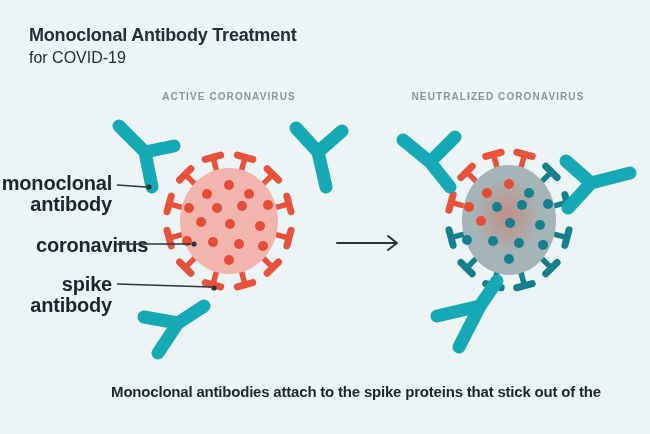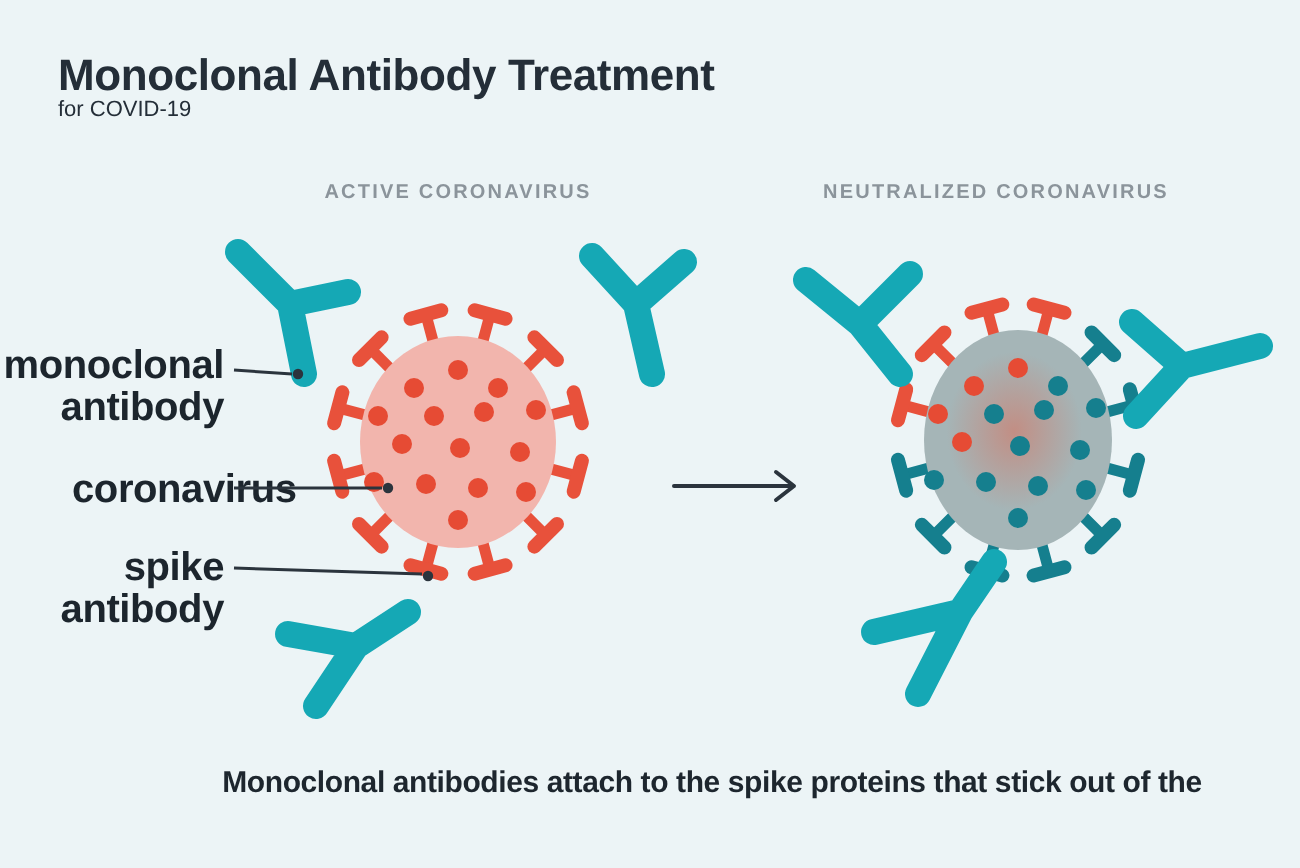--- a/index.html
+++ b/index.html
@@ -3,25 +3,25 @@
 <meta charset="utf-8">
 <style>
   html,body{margin:0;padding:0;}
   body{
     width:650px;height:434px;position:relative;overflow:hidden;
     background:var(--background,#ecf4f6);
     font-family:"Liberation Sans","DejaVu Sans",sans-serif;
   }
   .abs{position:absolute;}
   .page-title{
-    left:29px;top:25px;font-size:22px;font-weight:bold;
+    left:29px;top:25px;font-size:18px;font-weight:bold;
     color:var(--title-text);letter-spacing:-0.2px;
   }
   .page-subtitle{
-    left:29px;top:49px;font-size:11px;color:var(--title-text);
+    left:29px;top:49px;font-size:16px;color:var(--title-text);
   }
   .section-label{
     top:91px;width:250px;text-align:center;
     font-size:10px;font-weight:bold;letter-spacing:1.1px;
     color:var(--section-label);
   }
   .section-label.left{left:104px;}
   .section-label.right{left:373px;}
   .callout{
     left:0;width:112px;text-align:right;

